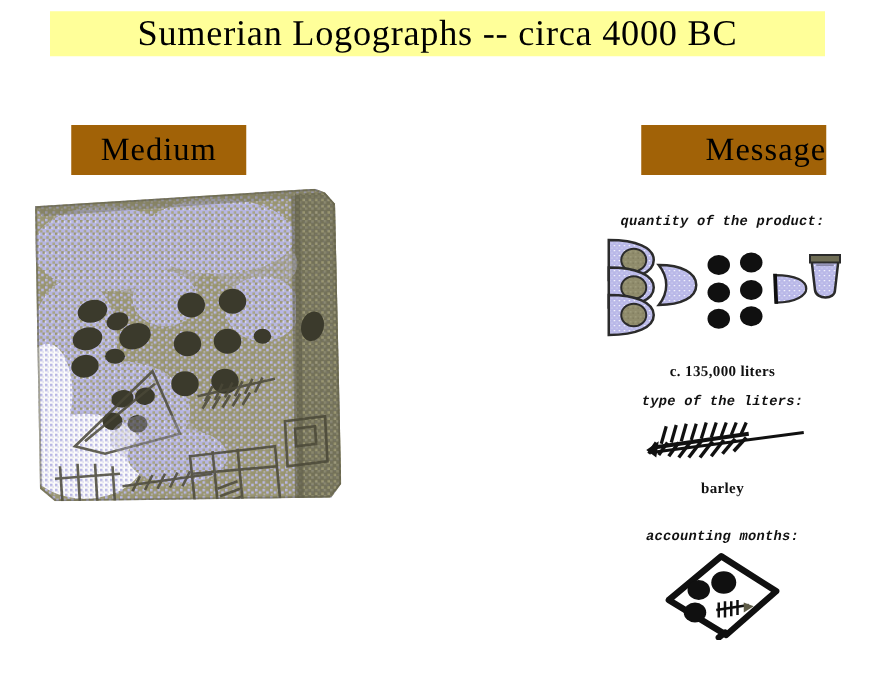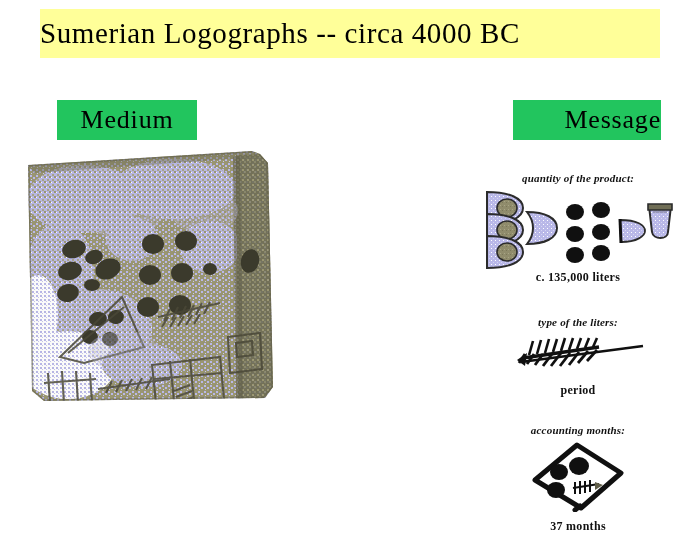--- a/index.html
+++ b/index.html
@@ -16,37 +16,38 @@
     font-family: "Liberation Serif", "DejaVu Serif", serif;
     background: #ffffff;
   }
 
   
   #title-banner {
     position: absolute;
     left: 40px;
     top: 9px;
     width: 620px;
-    height: 49px;
+    height: 36px;
     background: #ffff99;
     display: flex;
     align-items: center;
+    justify-content: center;
   }
   #title-banner .title-text {
     font-family: "Liberation Serif", "DejaVu Serif", serif;
     font-size: 29px;
     color: #000000;
     letter-spacing: 0.6px;
     white-space: nowrap;
   }
 
   
   .col-heading {
     position: absolute;
-    background: #22c55e;
+    background: #a16207;
     display: flex;
     align-items: center;
     justify-content: center;
     height: 40px;
   }
   .col-heading .heading-text {
     font-family: "Liberation Serif", "DejaVu Serif", serif;
     font-size: 26px;
     color: #000000;
     letter-spacing: 0.8px;
@@ -61,21 +62,21 @@
     left: 24px;
     top: 151px;
     width: 251px;
     height: 250px;
   }
   #tablet-svg { display: block; width: 251px; height: 250px; }
 
   
   .msg-group { position: absolute; width: 200px; left: 478px; text-align: center; }
   .msg-caption {
-    font-family: Liberation Serif, serif;
+    font-family: Liberation Mono, monospace;
     font-style: italic;
     font-weight: bold;
     font-size: 11px;
     color: #111111;
     letter-spacing: 0.2px;
     white-space: nowrap;
   }
   .msg-value {
     font-family: "Liberation Serif", "DejaVu Serif", serif;
     font-weight: bold;
@@ -83,21 +84,21 @@
     color: #111111;
     letter-spacing: 0.3px;
     white-space: nowrap;
   }
   .msg-glyphs { display: block; margin: 4px auto 0 auto; }
 
   #group-quantity { top: 172px; }
   #group-type     { top: 316px; }
   #group-period   { top: 424px; }
 
-  #group-quantity .msg-value { margin-top: 0; }
+  #group-quantity .msg-value { margin-top: 20px; }
   #group-type .msg-value     { margin-top: 9px; }
   #group-period .msg-value   { margin-top: 7px; }
 </style>
 </head>
 <body>
 
 <div id="title-banner">
   <span class="title-text">Sumerian Logographs -- circa 4000 BC</span>
 </div>
 
@@ -310,21 +311,21 @@
       <path d="M48,34 L58,21"></path>
       <path d="M57,34 L67,21"></path>
       <path d="M66,33 L76,20"></path>
       <path d="M75,31 L85,19"></path>
       <path d="M84,29 L94,18"></path>
     </g>
 
     <path d="M14,28 L24,21 L22,34 Z" fill="#101010"></path>
   </svg>
 
-  <div class="msg-value">period</div>
+  <div class="msg-value">barley</div>
 </div>
 
 <div id="group-period" class="msg-group">
   <div class="msg-caption">accounting months:</div>
 
   <svg class="msg-glyphs" width="110" height="72" viewBox="0 0 110 72">
 
     <path d="M54,5 L98,33 L58,68 L12,40 Z" fill="none" stroke="#101010" stroke-width="5" stroke-linejoin="round"></path>
     <path d="M57,66 L52,70" stroke="#101010" stroke-width="5" stroke-linecap="round"></path>
 
@@ -339,14 +340,13 @@
       <g stroke="#101010" stroke-width="2" fill="none">
         <path d="M52,42 L52,54"></path>
         <path d="M57,41 L57,54"></path>
         <path d="M62,41 L62,53"></path>
         <path d="M67,40 L67,52"></path>
       </g>
       <path d="M72,42 L80,45 L72,50 Z" fill="#5f5d48"></path>
     </g>
   </svg>
 
-  <div class="msg-value">37 months</div>
 </div>
 
 </body></html>

